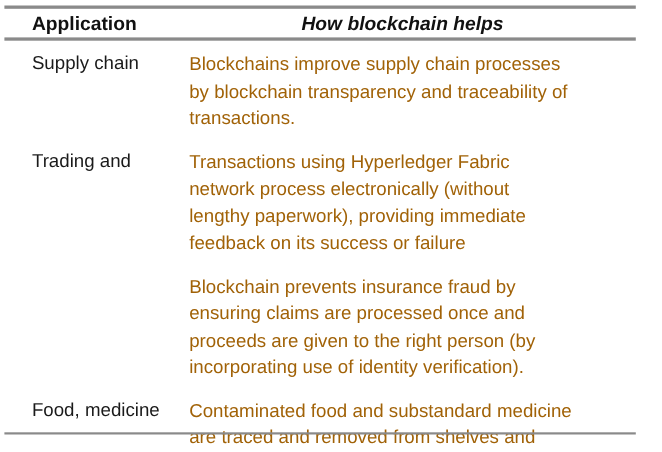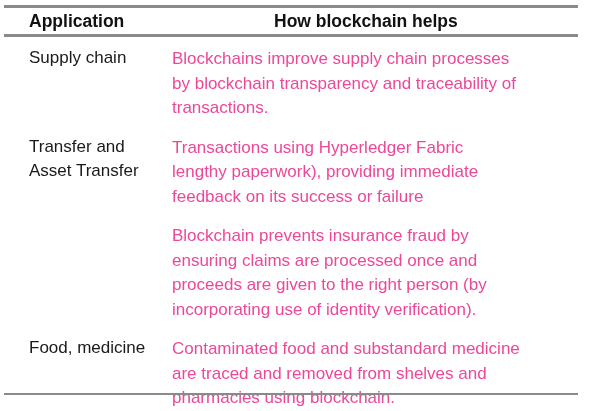--- a/index.html
+++ b/index.html
@@ -43,21 +43,21 @@
   }
   .th {
     position: absolute;
     font-weight: bold;
     font-size: 17.5px;
     line-height: 25px;
     color: #111111;
     white-space: nowrap;
   }
   .th-application { left: 29px; }
-  .th-helps       { left: 274px; }
+  .th-helps       { left: 274px; font-style: italic; }
 
   
   .tbody {
     position: absolute;
     top: 37px;
     left: 0;
     width: 602px;
   }
   .row {
     position: relative;
@@ -72,21 +72,21 @@
     width: 140px;
     font-size: 17px;
     line-height: 24.5px;
     color: #1a1a1a;
   }
   .cell-desc {
     margin-left: 172px;
     margin-right: 14px;
     font-size: 17px;
     line-height: 24.5px;
-    color: #ec4899;
+    color: #a16207;
   }
   .cell-desc .ln { display: block; white-space: nowrap; }
   .cell-app .ln  { display: block; white-space: nowrap; }
 </style>
 </head>
 <body>
 
 <div class="table-wrap">
 
   <div class="rule rule-top"></div>
@@ -104,25 +104,25 @@
           <span class="ln">Supply chain</span>
         </div>
         <div class="cell-desc">
           <span class="ln">Blockchains improve supply chain processes</span>
           <span class="ln">by blockchain transparency and traceability of</span>
           <span class="ln">transactions.</span>
         </div>
       </div>
       <div class="row">
         <div class="cell-app">
-          <span class="ln">Transfer and</span>
-          <span class="ln">Asset Transfer</span>
+          <span class="ln">Trading and</span>
         </div>
         <div class="cell-desc">
           <span class="ln">Transactions using Hyperledger Fabric</span>
+          <span class="ln">network process electronically (without</span>
           <span class="ln">lengthy paperwork), providing immediate</span>
           <span class="ln">feedback on its success or failure</span>
         </div>
       </div>
       <div class="row">
         <div class="cell-desc">
           <span class="ln">Blockchain prevents insurance fraud by</span>
           <span class="ln">ensuring claims are processed once and</span>
           <span class="ln">proceeds are given to the right person (by</span>
           <span class="ln">incorporating use of identity verification).</span>

